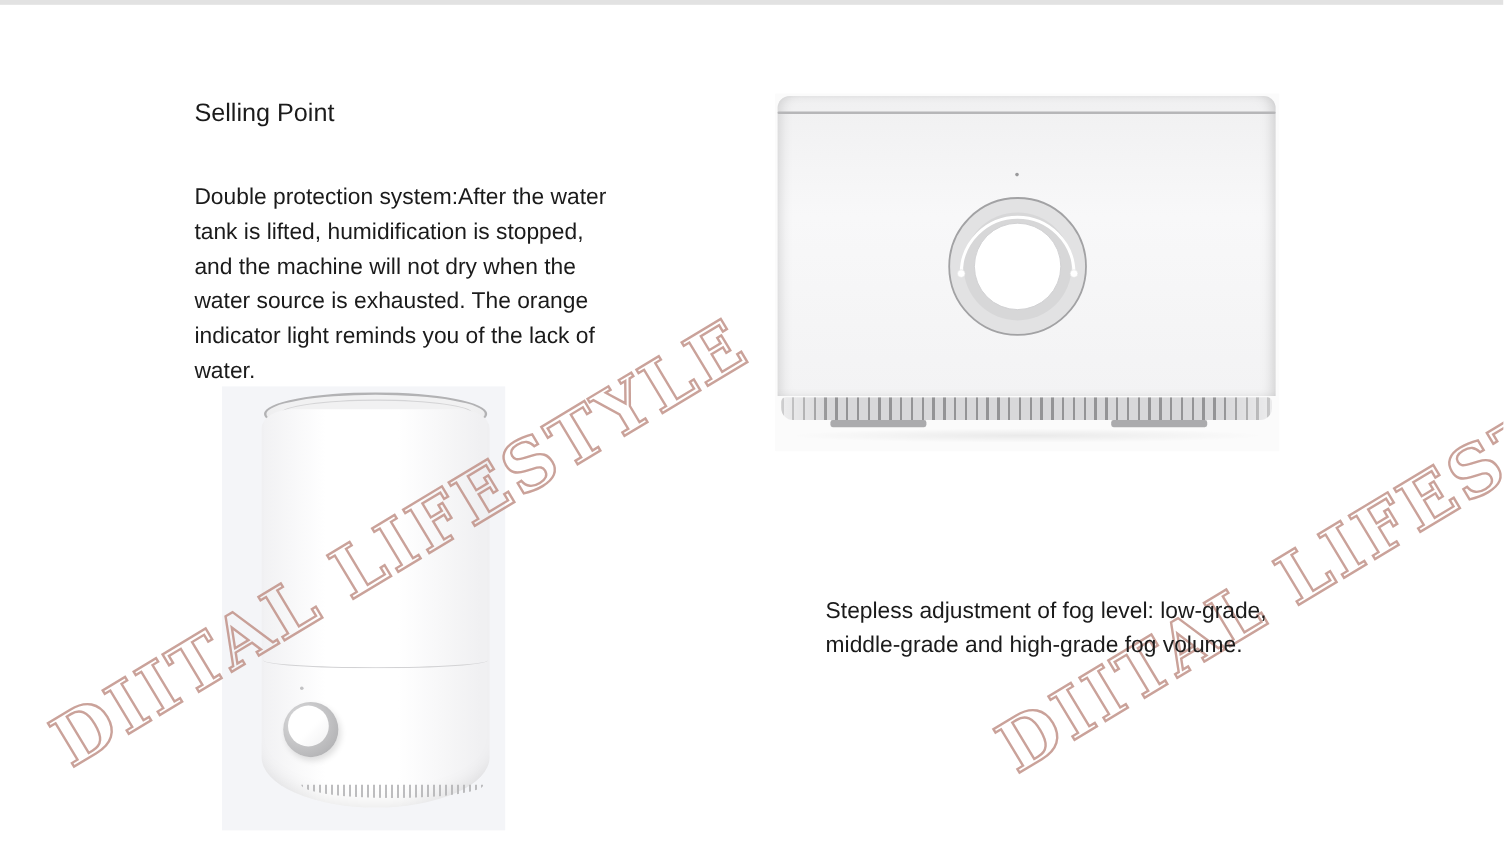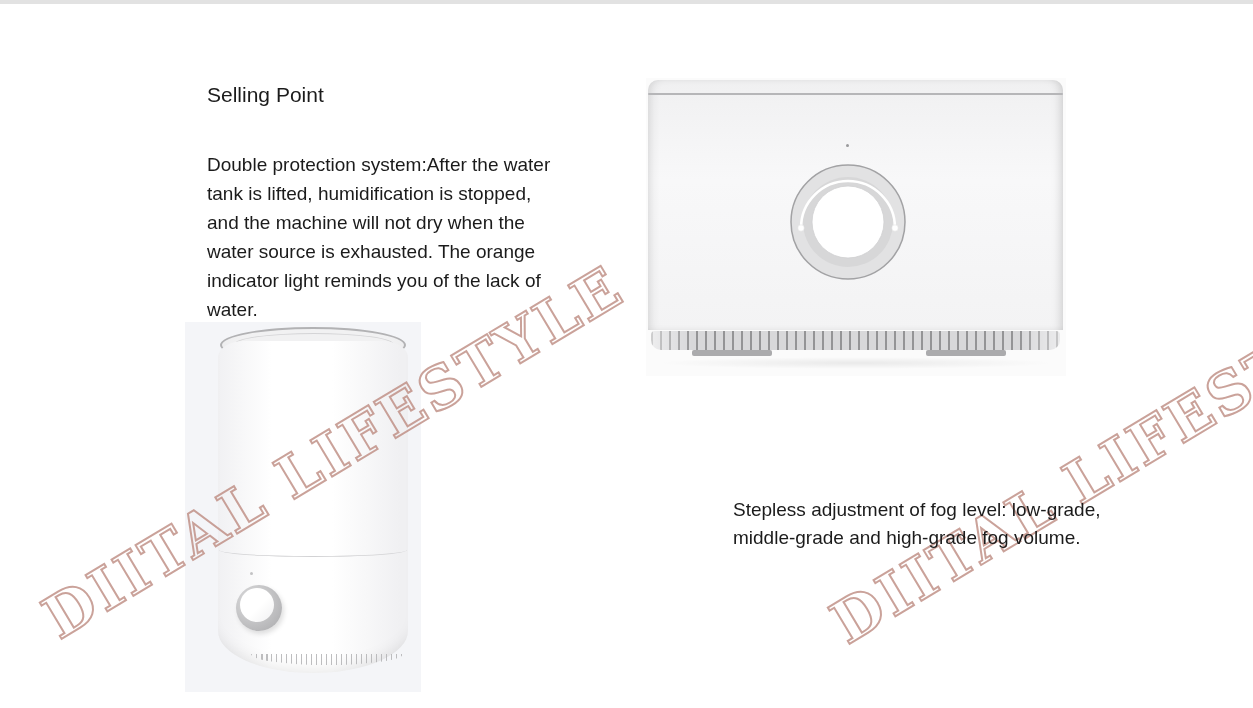--- a/index.html
+++ b/index.html
@@ -10,21 +10,21 @@
     overflow:hidden;
     font-family:"Liberation Sans", sans-serif;
     color:#1c1c1c;
   }
   .abs{position:absolute;}
 
   
   #top-strip{left:0;top:0;width:1253px;height:4px;background:#e2e2e2;z-index:0;}
 
   
-  .textlayer{z-index:3;margin-left:45px;}
+  .textlayer{z-index:3;}
   #heading{left:162px;top:82px;font-size:21px;line-height:26px;color:#1b1b1b;}
   #body-paragraph{
     left:162px;top:150px;width:430px;
     font-size:19px;line-height:29px;
     white-space:pre-line;color:#1b1b1b;
   }
   #caption-right{
     left:688px;top:496px;width:460px;
     font-size:19px;line-height:28px;
     white-space:pre-line;color:#1b1b1b;

